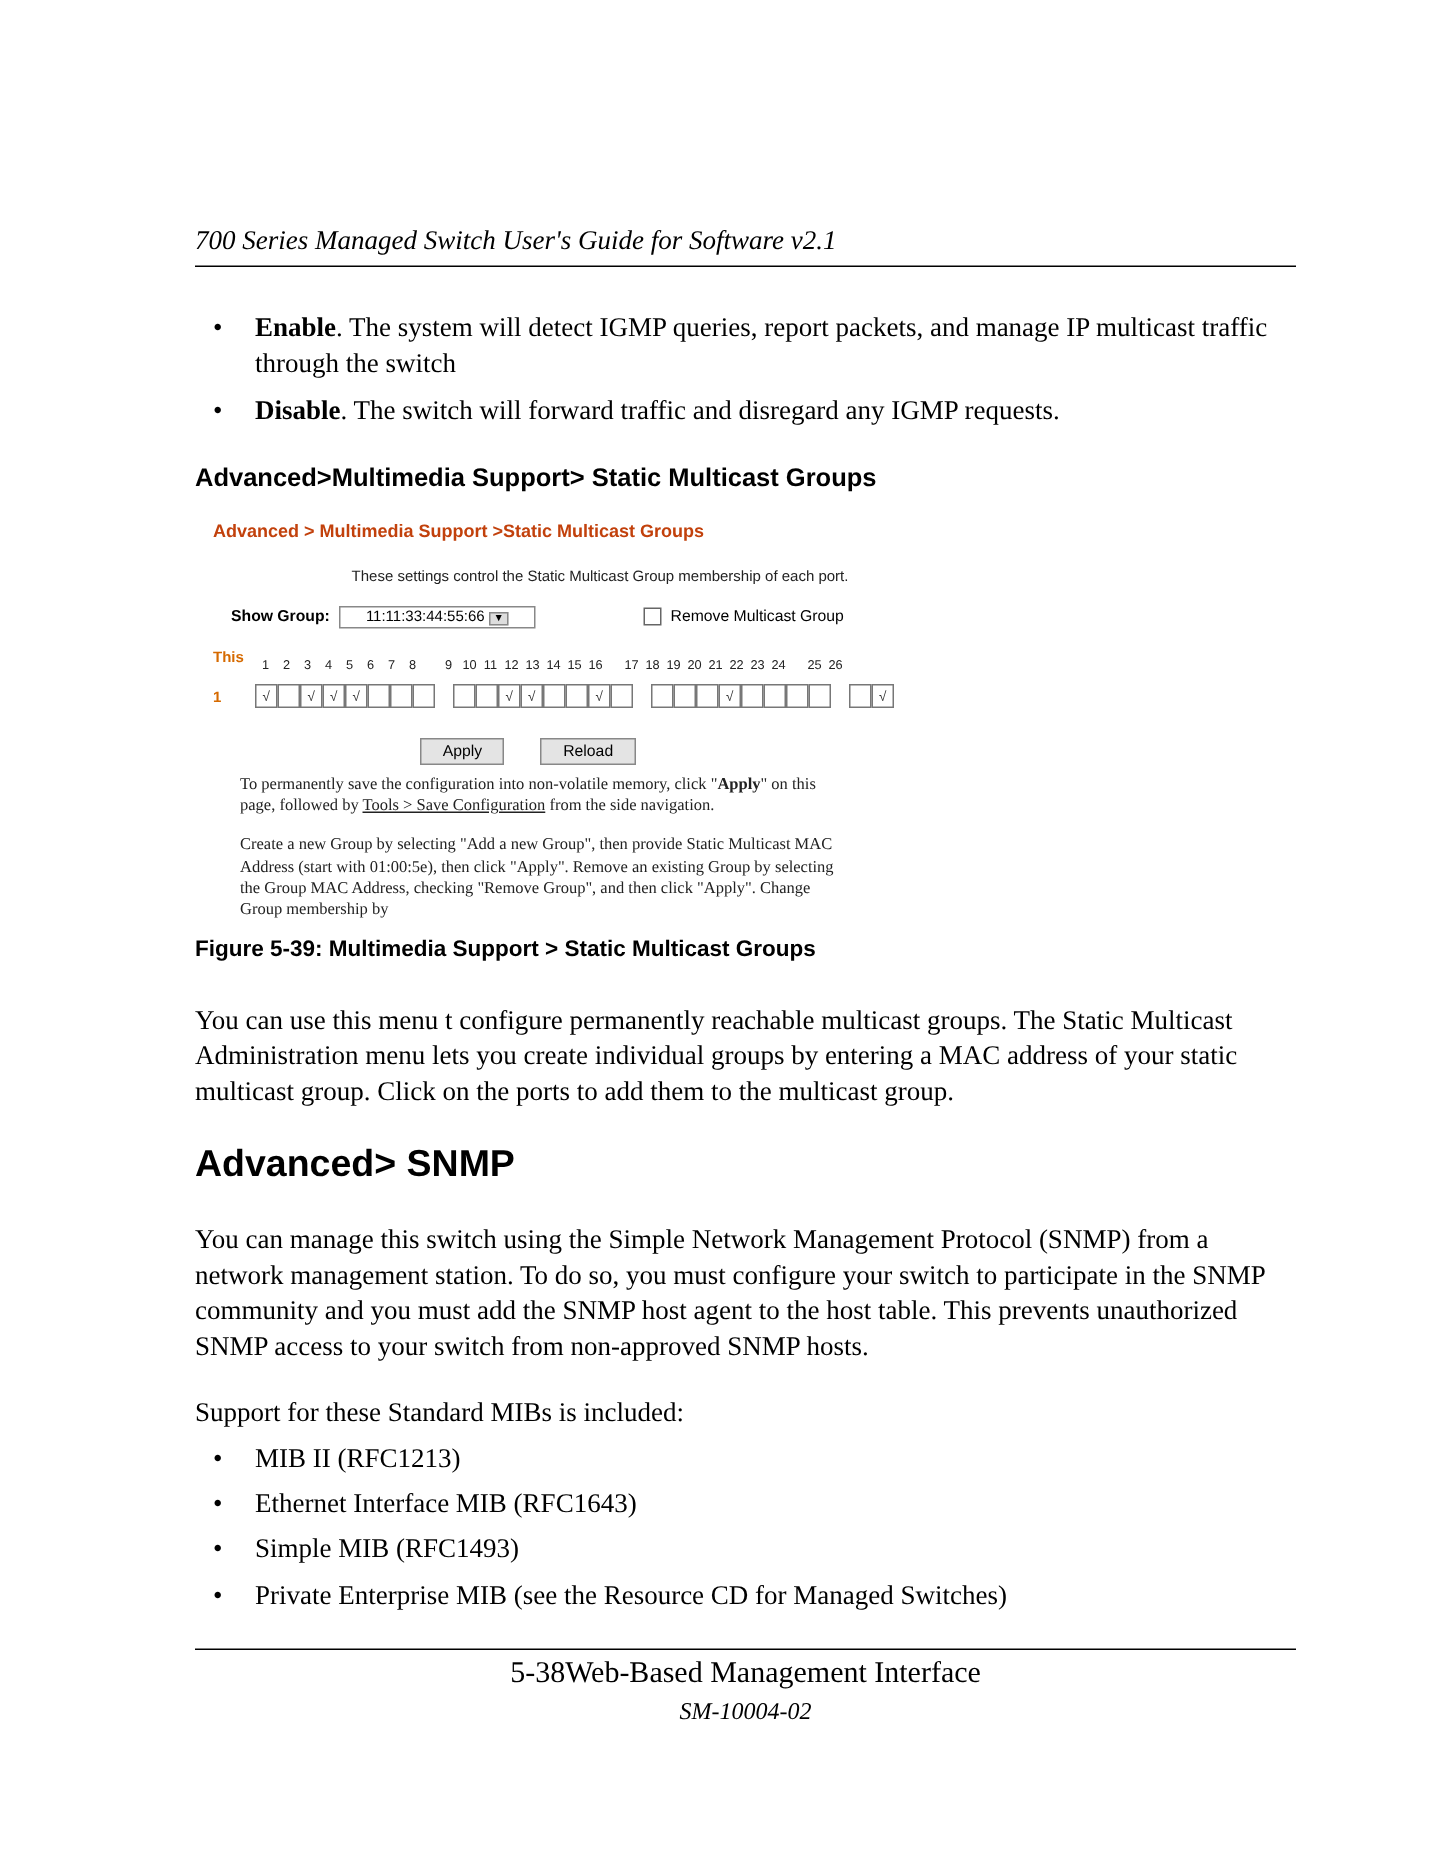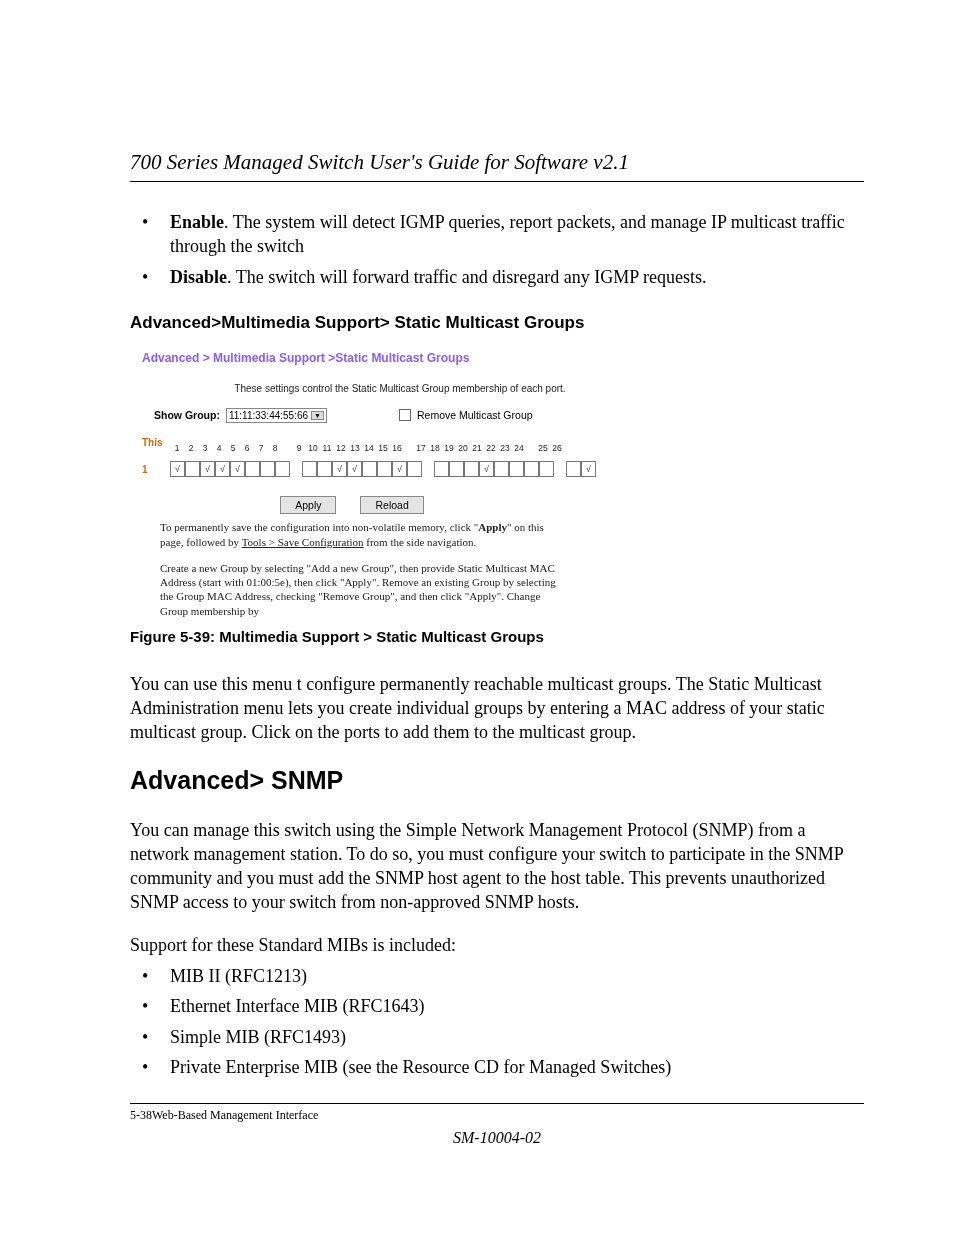--- a/index.html
+++ b/index.html
@@ -8,21 +8,21 @@
     background: #fff;
     font-family: "Times New Roman", Times, serif;
     color: #000;
     width: 954px;
   }
   .page {
     padding: 150px 90px 60px 130px;
   }
   .header-line {
     font-style: italic;
-    font-size: 21px;
+    font-size: 18px;
     padding-bottom: 6px;
     border-bottom: 1.5px solid #000;
     margin-bottom: 28px;
   }
   ul.bullets {
     list-style: none;
     padding: 0;
     margin: 0 0 18px 0;
   }
   ul.bullets > li {
@@ -44,21 +44,21 @@
     font-weight: bold;
     font-size: 17px;
     margin: 24px 0 18px 0;
   }
   .figure-wrap {
     margin: 8px 0 8px 12px;
   }
   .fig-breadcrumb {
     font-family: Arial, Helvetica, sans-serif;
     font-weight: bold;
-    color: #8b5cf6;
+    color: #c2410c;
     font-size: 12px;
     margin-bottom: 18px;
   }
   .fig-desc {
     font-family: Liberation Sans, sans-serif;
     font-size: 10px;
     text-align: center;
     width: 420px;
     margin: 0 0 14px 48px;
     color: #222;
@@ -70,23 +70,23 @@
     align-items: center;
     gap: 6px;
     margin: 0 0 14px 12px;
   }
   .fig-row .label { font-weight: bold; }
   .fig-select {
     font-family: Arial, Helvetica, sans-serif;
     font-size: 10px;
     border: 1px solid #888;
     background: #fff;
-    padding: 1px 2px;
+    padding: 1px 17px;
     display: inline-flex;
-    align-items: center;
+    align-items: flex-end;
     gap: 3px;
   }
   .fig-select .caret {
     background: #ddd;
     border: 1px solid #888;
     font-size: 7px;
     padding: 0 2px;
   }
   .fig-checkbox {
     display: inline-block;
@@ -174,23 +174,23 @@
   .h2 {
     font-family: Arial, Helvetica, sans-serif;
     font-weight: bold;
     font-size: 25px;
     margin: 22px 0 24px 0;
   }
   .footer {
     border-top: 1.5px solid #000;
     margin-top: 24px;
     padding-top: 4px;
-    font-size: 12px;
+    font-size: 20px;
     display: flex;
-    justify-content: flex-start;
+    justify-content: center;
   }
   .doc-id {
     text-align: center;
     font-style: italic;
     font-size: 16px;
     margin-top: 6px;
   }
   .gap { display:inline-block; width:12px; }
   .port-nums .gap2 { width:10px; }
 </style>

